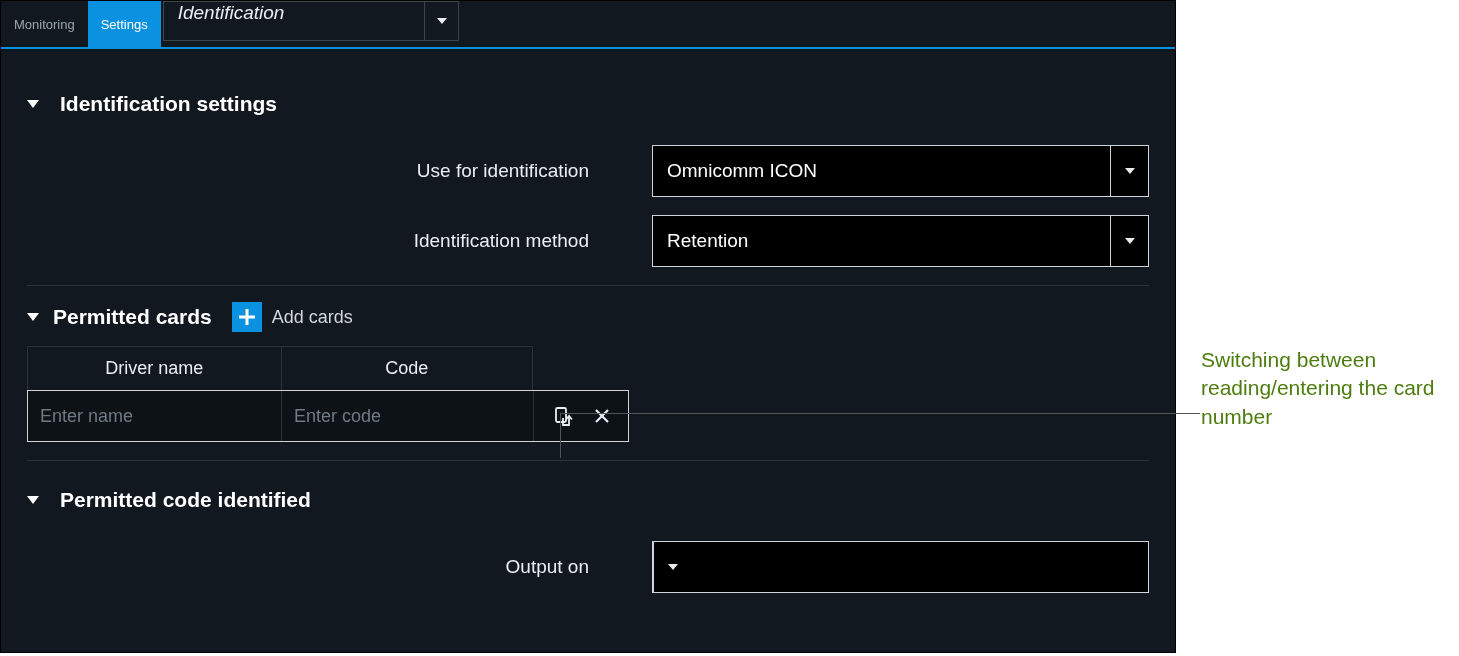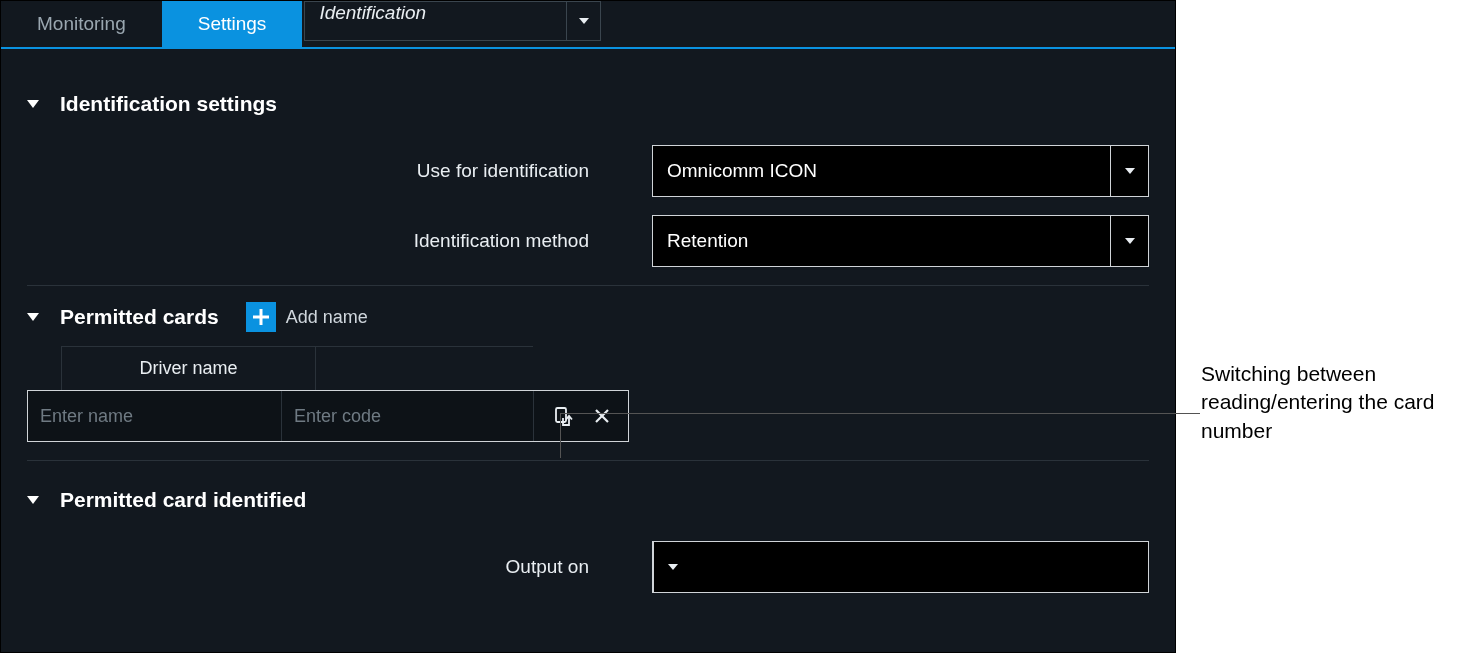--- a/index.html
+++ b/index.html
@@ -24,22 +24,22 @@
   .tabbar {
     height: 48px;
     display: flex;
     align-items: stretch;
     background: #12181f;
     border-bottom: 2px solid #0a92e0;
   }
   .tab {
     display: inline-flex;
     align-items: center;
-    padding: 0 36px;
-    font-size: 19px;
+    padding: 0 13px;
+    font-size: 13px;
     color: #9aa7b0;
     cursor: pointer;
     user-select: none;
   }
   .tab.active {
     background: #0a92e0;
     color: #fff;
     font-weight: 400;
   }
   .tab-submenu {
@@ -125,21 +125,21 @@
   .divider {
     height: 1px;
     background: #2a323a;
     margin: 18px 0 16px 0;
   }
 
   
   .permitted-head {
     display: flex;
     align-items: center;
-    gap: 21px;
+    gap: 14px;
     margin: 10px 0 14px 0;
   }
   .permitted-head h2 {
     margin: 0;
     font-size: 21px;
     font-weight: 600;
     color: #fff;
   }
   .addbtn-wrap {
     display: inline-flex;
@@ -166,21 +166,20 @@
   }
   .cards-head {
     display: flex;
     height: 44px;
     align-items: center;
     text-align: center;
     color: #e9eef2;
     font-size: 18px;
     border-top: 1px solid #2a323a;
     border-left: 1px solid #2a323a;
-    margin-left: 34px;
   }
   .cards-head .col {
     height: 100%;
     display: inline-flex;
     align-items: center;
     justify-content: center;
     border-right: 1px solid #2a323a;
   }
   .cards-head .col.name { width: 254px; }
   .cards-head .col.code { width: 252px; }
@@ -223,23 +222,23 @@
     display: inline-flex;
     width: 24px; height: 24px;
     align-items: center; justify-content: center;
     color: #e9eef2;
   }
 
   
   .annotation {
     position: absolute;
     left: 1201px;
-    top: 360px;
+    top: 346px;
     width: 245px;
-    color: #000000;
+    color: #4d7c0f;
     font-size: 21px;
     line-height: 1.35;
   }
   .callout-line {
     position: absolute;
     background: #545454;
     height: 1px;
   }
   .callout-line.horiz {
     left: 560px;
@@ -320,27 +319,28 @@
           </svg>
       </span>
       <h2>Permitted cards</h2>
       <span class="addbtn-wrap">
         <span class="addbtn">
           <svg width="18" height="18" viewBox="0 0 18 18">
             <rect x="7.5" y="1" width="3" height="16" fill="#fff"></rect>
             <rect x="1" y="7.5" width="16" height="3" fill="#fff"></rect>
           </svg>
         </span>
-        <span class="addbtn-label">Add name</span>
+        <span class="addbtn-label">Add cards</span>
       </span>
     </div>
 
     <div class="cards-table">
       <div class="cards-head">
         <div class="col name">Driver name</div>
+        <div class="col code">Code</div>
       </div>
       <div class="cards-row">
         <div class="cell name">
           <input type="text" placeholder="Enter name" style="">
         </div>
         <div class="cell code">
           <input type="text" placeholder="Enter code" style="">
         </div>
         <div class="rowactions">
           <span class="iconbtn">
@@ -361,21 +361,21 @@
     </div>
 
     <div class="divider"></div>
 
     <div class="section-head">
       <span class="disclosure">
         <svg width="12" height="8" viewBox="0 0 12 8">
             <path d="M0 0 L6 8 L12 0 Z" fill="#fff"></path>
           </svg>
       </span>
-      <h2>Permitted card identified</h2>
+      <h2>Permitted code identified</h2>
     </div>
 
     <div class="formrow">
       <div class="label">Output on</div>
       <div class="dropdown">
         <span class="dd-caret caret">
           <svg width="10" height="6" viewBox="0 0 10 6">
               <path d="M0 0 L5 6 L10 0 Z" fill="#e9eef2"></path>
             </svg>
         </span>

